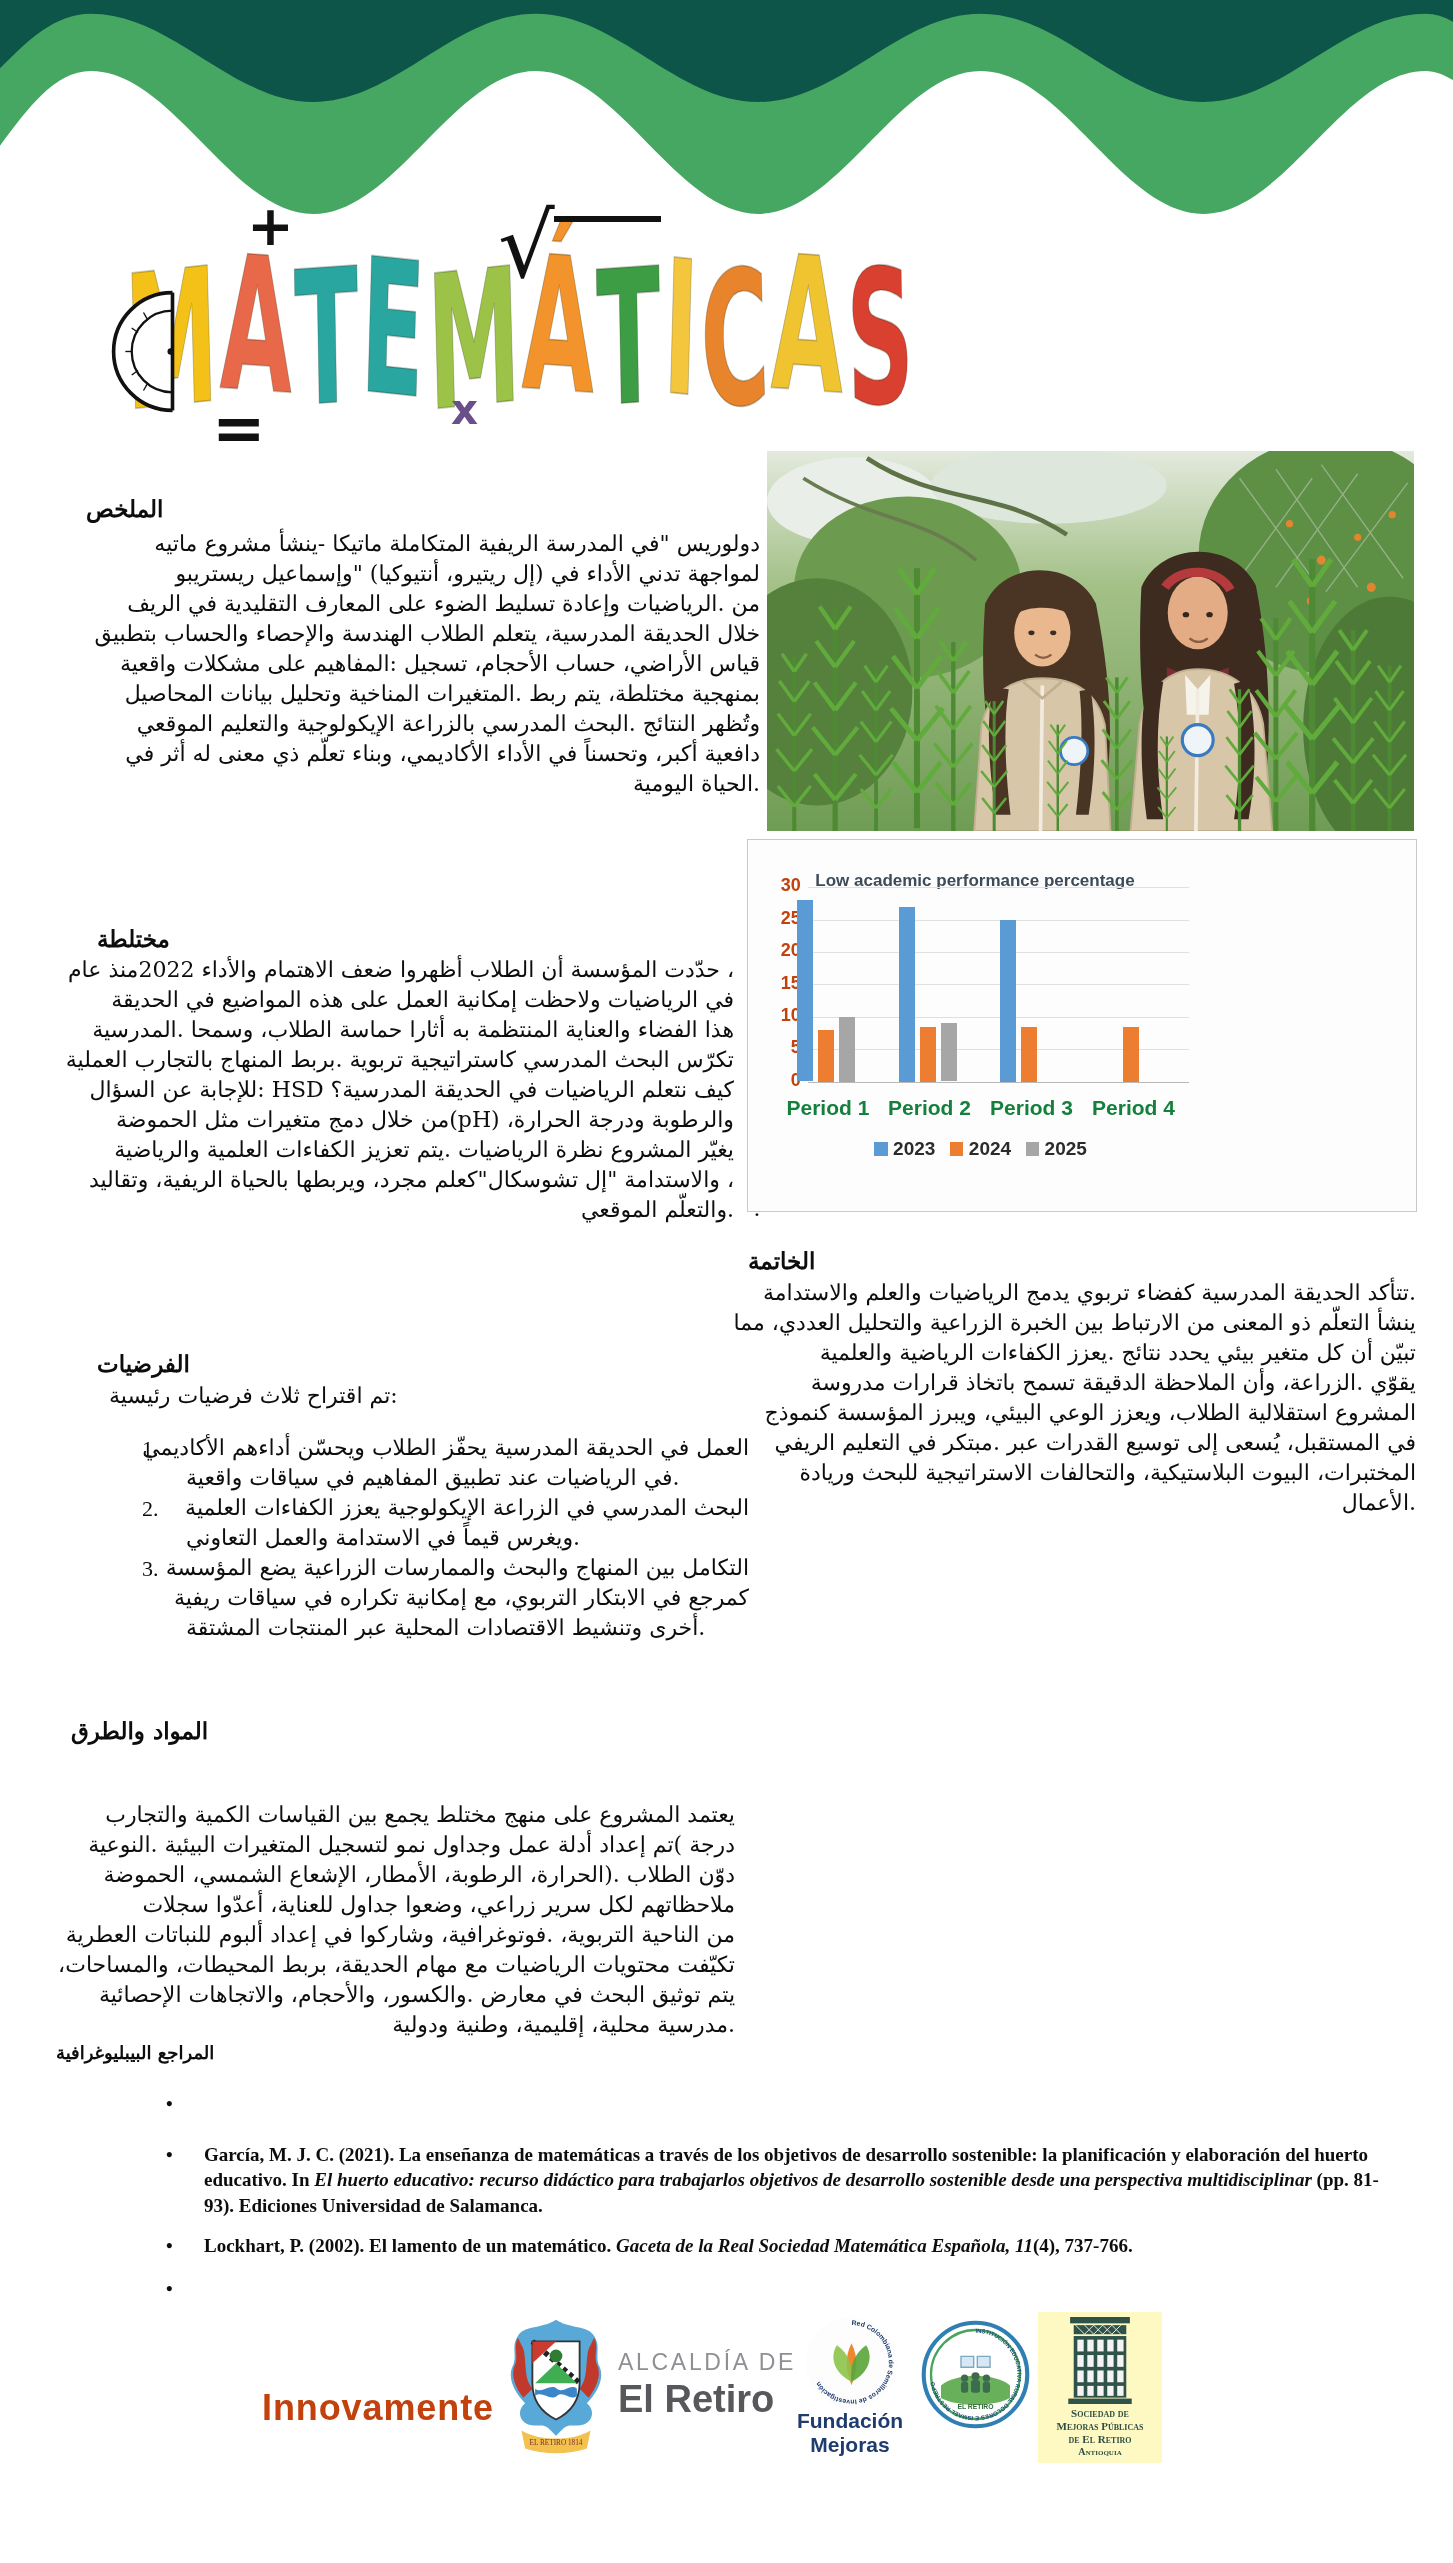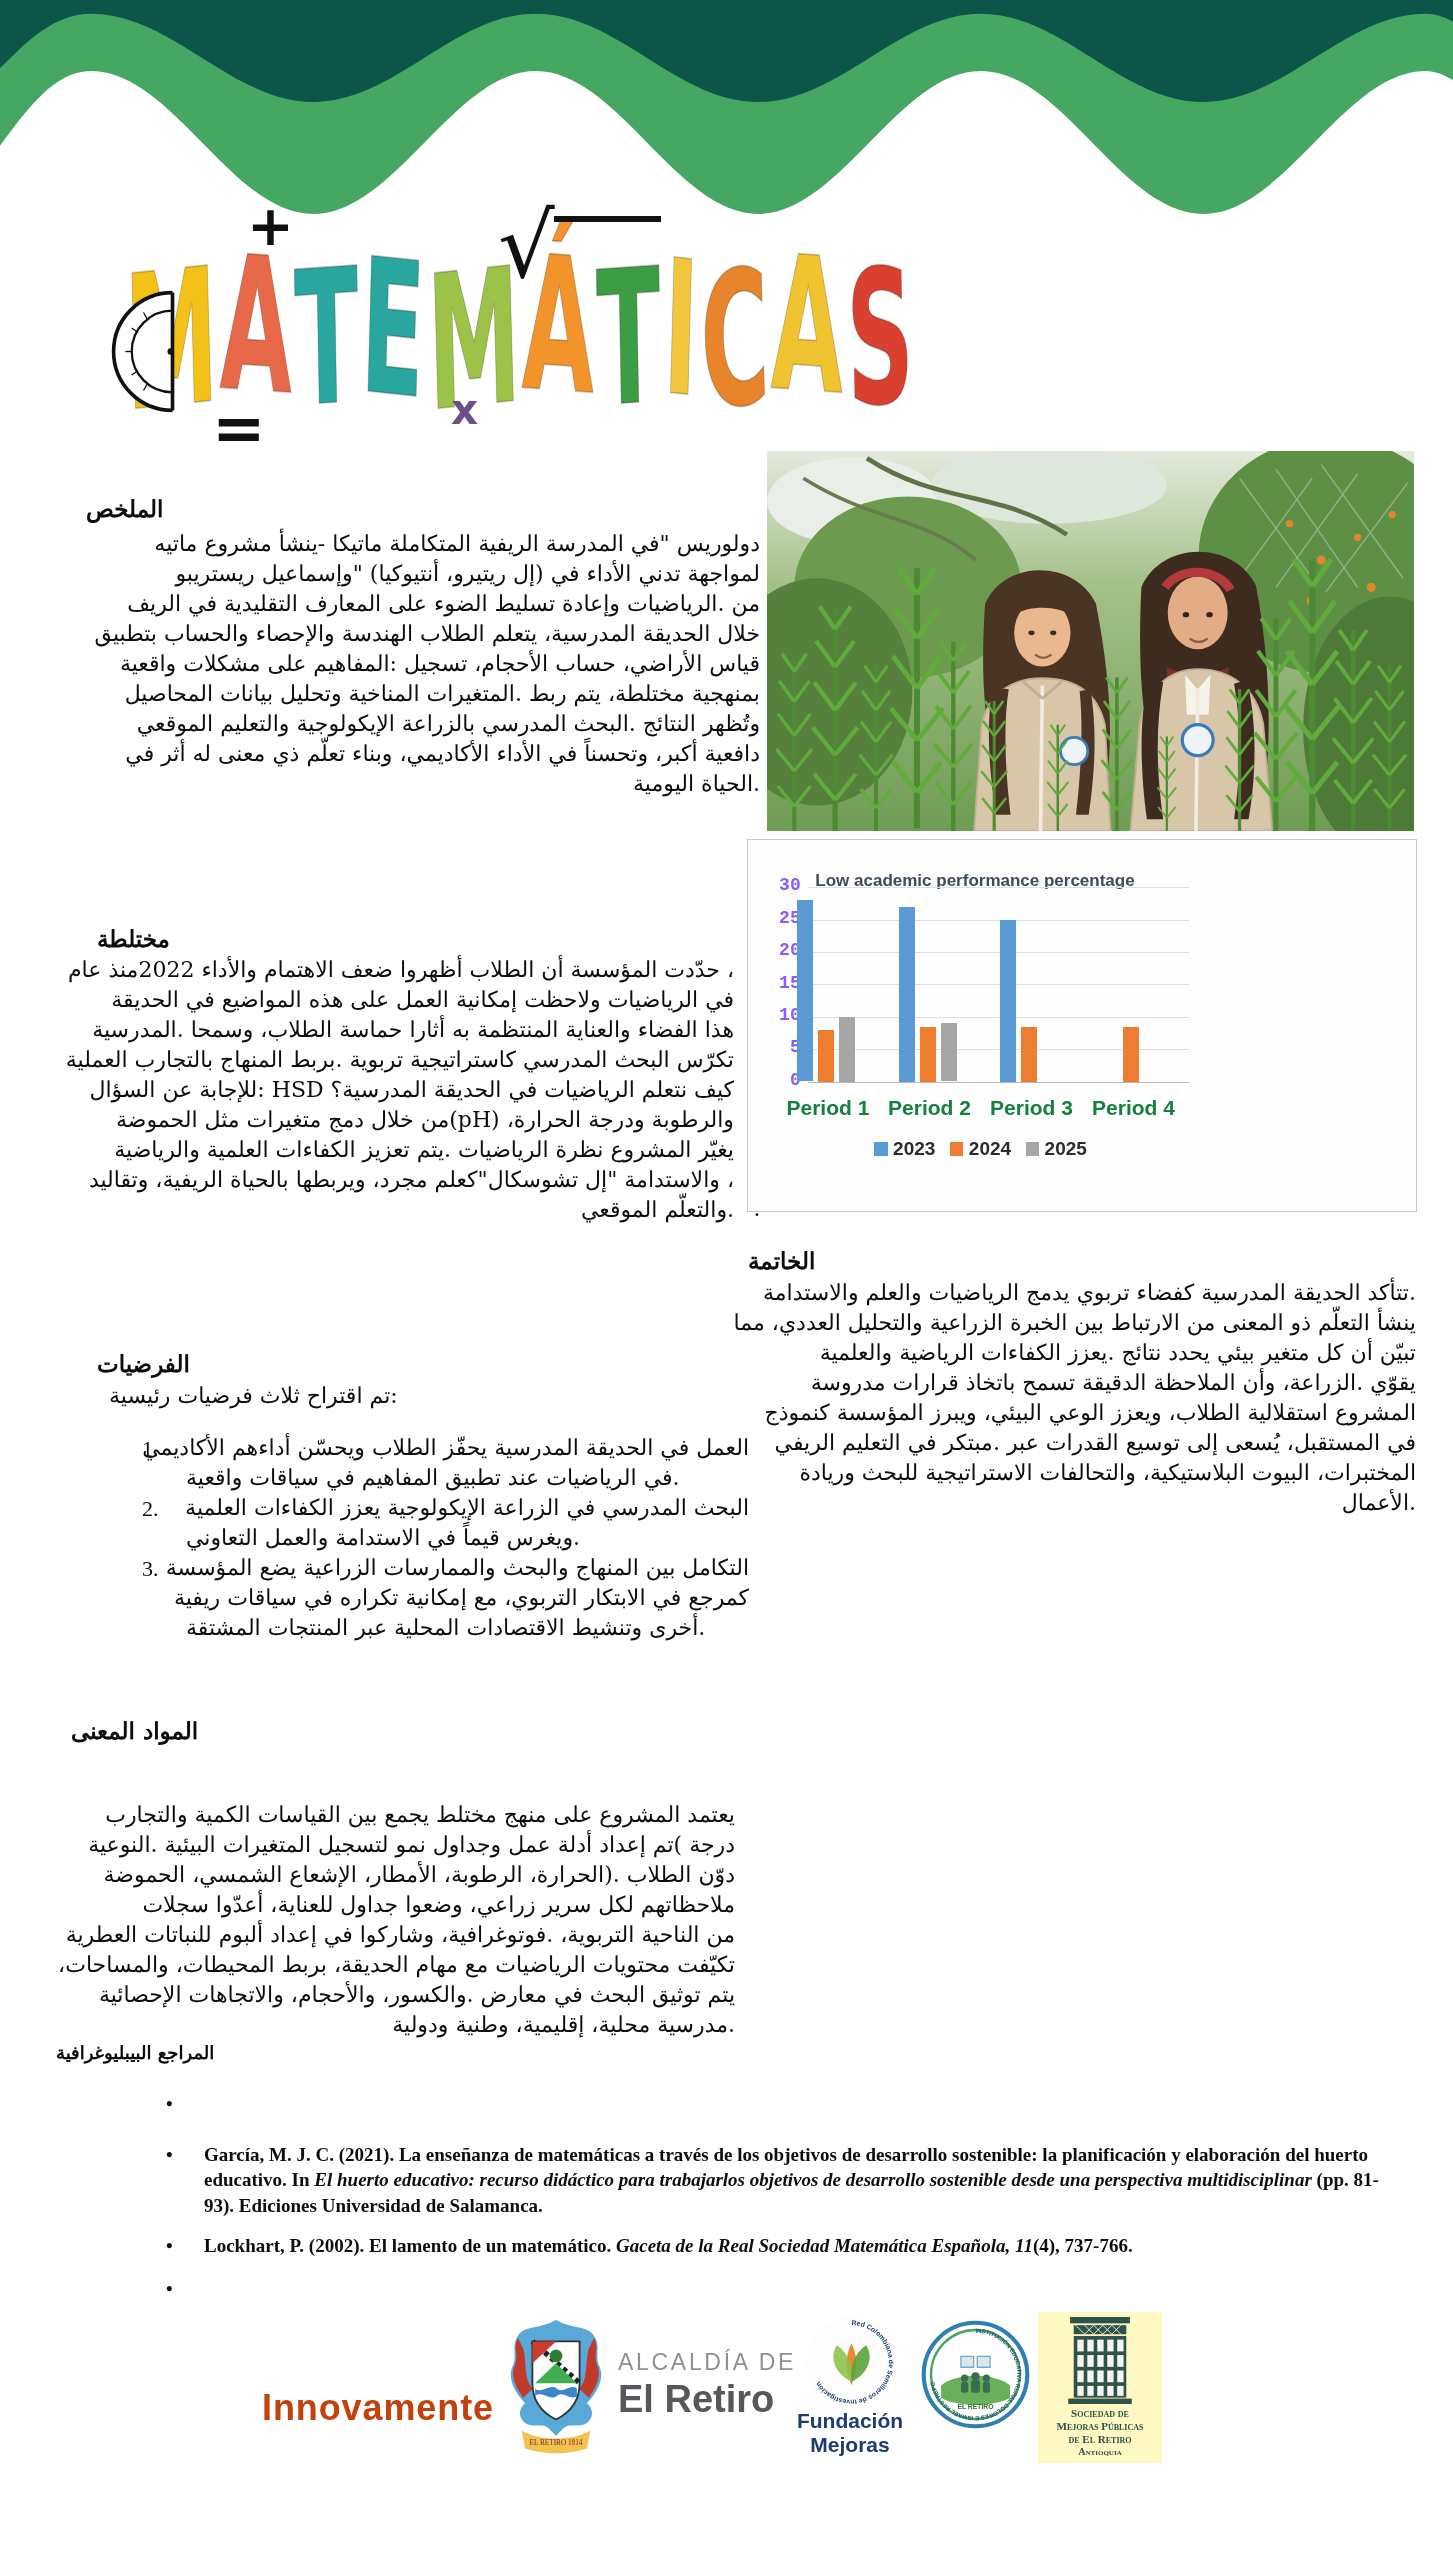--- a/index.html
+++ b/index.html
@@ -62,21 +62,21 @@
 
   
   #chart-box{left:747px;top:839px;width:668px;height:371px;background:#fdfdfd;
              border:0.9px solid #c9c9c9;}
   #chart-title{position:absolute;left:0;top:31px;width:454px;text-align:center;
                font-weight:bold;font-size:17px;color:#3e4c59;font-family:"Liberation Sans",sans-serif;}
   #chart-canvas{position:absolute;left:0;top:0;width:668px;height:371px;}
   .grid{position:absolute;left:60px;width:381px;height:0.9px;background:#e0e0e0;}
   .axis{position:absolute;left:60px;width:381px;height:0.9px;background:#b9b9b9;}
   .ytick{position:absolute;left:12.7px;width:40px;text-align:right;font-weight:bold;
-         font-size:18px;color:#8b5cf6;font-family:Liberation Mono, monospace;}
+         font-size:18px;color:#c2410c;}
   .bar{position:absolute;}
   .xtick{position:absolute;top:256px;width:109px;text-align:center;font-weight:bold;
          font-size:21px;color:#15803d;}
   #legend{position:absolute;left:42px;top:298px;width:381px;display:flex;justify-content:center;
           gap:14.5px;font-weight:bold;font-size:19px;color:#2b2b2b;align-items:center;}
   .sw{width:13.6px;height:13.6px;display:inline-block;margin-right:5.4px;vertical-align:-0.9px;}
 
   
   #innovamente{left:262px;top:2387px;font-size:36px;font-weight:bold;color:#c2410c;
                letter-spacing:0.9px;}
@@ -305,21 +305,21 @@
 .ويغرس قيماً في الاستدامة والعمل التعاوني</div>
     </div>
     <div class="hyp-item">
       <span class="hyp-num">3.</span>
       <div class="hyp-text" dir="rtl">التكامل بين المنهاج والبحث والممارسات الزراعية يضع المؤسسة
 كمرجع في الابتكار التربوي، مع إمكانية تكراره في سياقات ريفية
 .أخرى وتنشيط الاقتصادات المحلية عبر المنتجات المشتقة</div>
     </div>
   </div>
 
-  <div class="abs ar-h" id="methods-heading">المواد المعنى</div>
+  <div class="abs ar-h" id="methods-heading">المواد والطرق</div>
   <div class="abs ar-body" id="methods-body" dir="rtl">يعتمد المشروع على منهج مختلط يجمع بين القياسات الكمية والتجارب
 درجة )تم إعداد أدلة عمل وجداول نمو لتسجيل المتغيرات البيئية .النوعية
 دوّن الطلاب .(الحرارة، الرطوبة، الأمطار، الإشعاع الشمسي، الحموضة
 ملاحظاتهم لكل سرير زراعي، وضعوا جداول للعناية، أعدّوا سجلات
 من الناحية التربوية، .فوتوغرافية، وشاركوا في إعداد ألبوم للنباتات العطرية
 تكيّفت محتويات الرياضيات مع مهام الحديقة، بربط المحيطات، والمساحات،
 يتم توثيق البحث في معارض .والكسور، والأحجام، والاتجاهات الإحصائية
 .مدرسية محلية، إقليمية، وطنية ودولية</div>
 
   <div class="abs ar-h" id="refs-heading">المراجع البيبليوغرافية</div>

